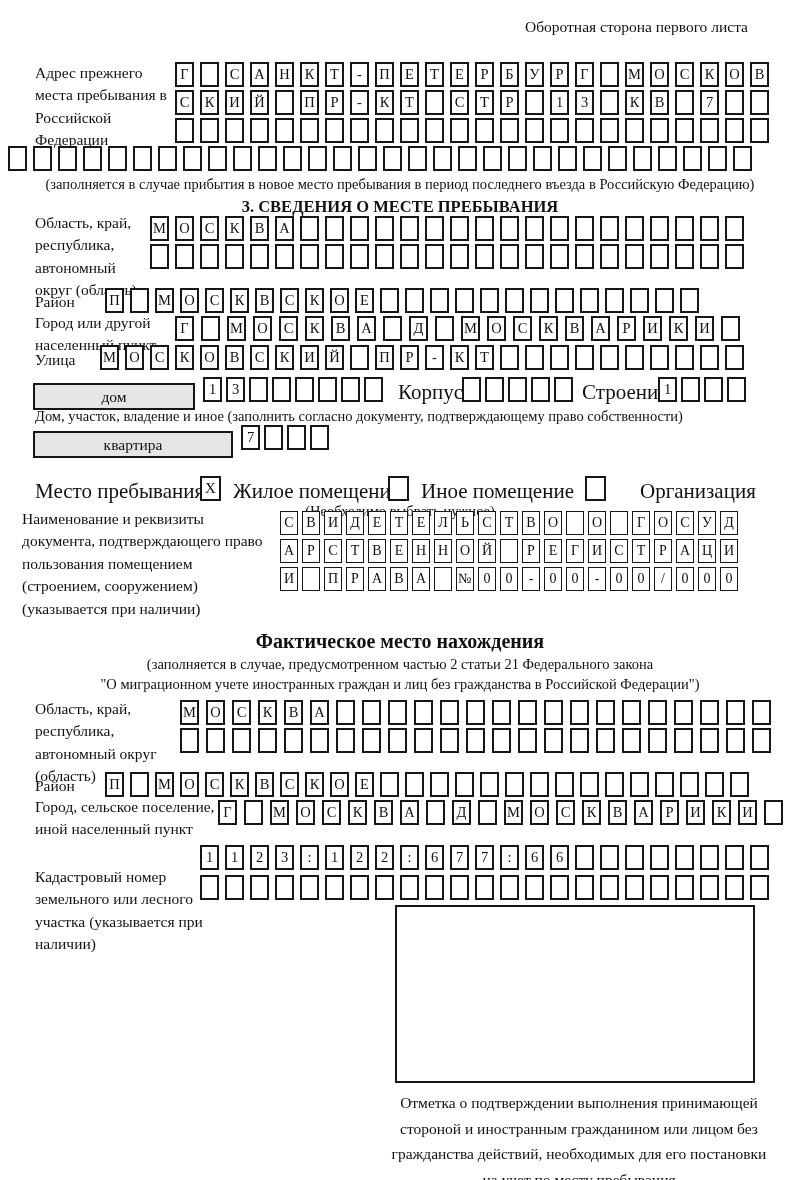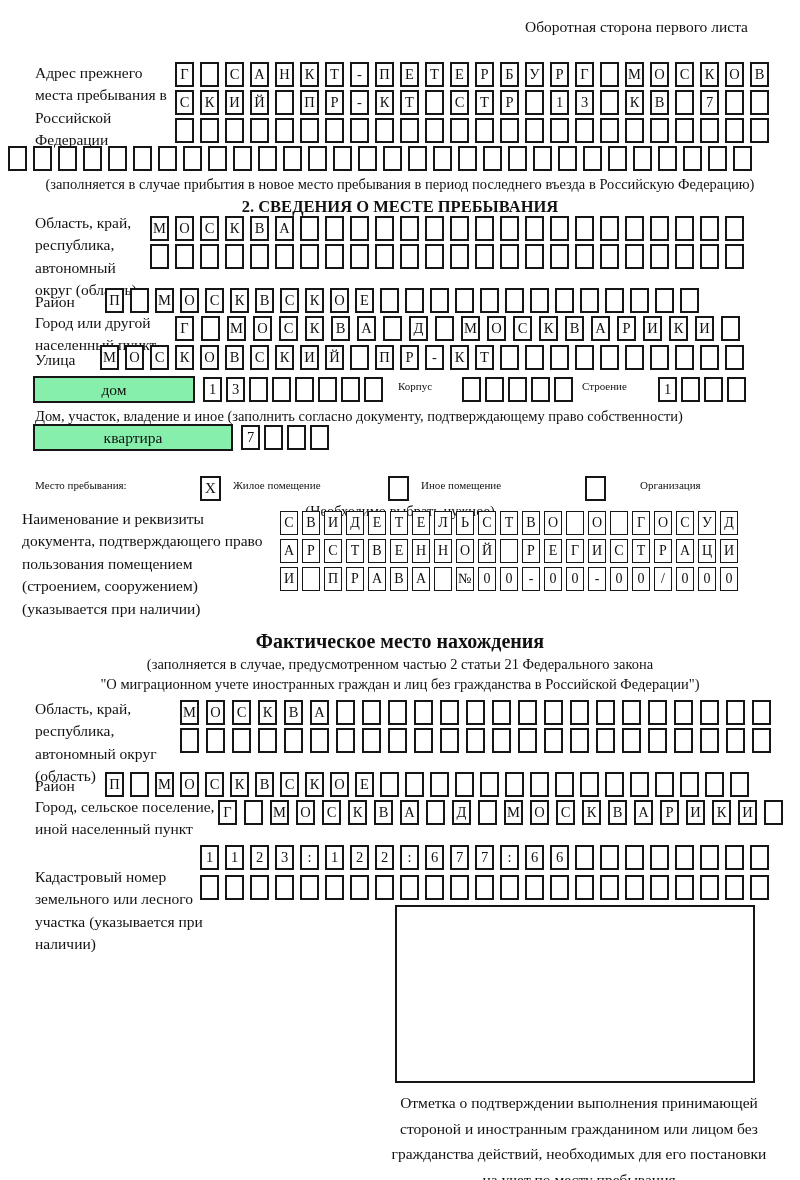--- a/index.html
+++ b/index.html
@@ -24,25 +24,26 @@
     border:2px solid #161616;
     box-sizing:border-box;
     display:inline-flex;align-items:center;justify-content:center;
     font-size:14.5px;line-height:1;background:#fff;
   }
   .boxrow.gap7{gap:7px;}
   .boxrow.small{gap:4px;}
   .boxrow.small .box{width:18px;height:24px;border-width:1.7px;font-size:14px;}
   .boxrow.tight{gap:4px;}
   .fieldbox{
-    border:2px solid #161616;box-sizing:border-box;background:#86efac;
+    border:2px solid #161616;box-sizing:border-box;background:#e5e5e5;
     display:flex;align-items:center;justify-content:center;
     font-size:15.5px;
+    margin-top:7px;
   }
-  .inline-lbl{font-size:11px;white-space:nowrap;}
+  .inline-lbl{font-size:21px;white-space:nowrap;}
   .checkbox{
     width:21px;height:25px;border:2px solid #161616;box-sizing:border-box;
     display:inline-flex;align-items:center;justify-content:center;
     font-size:15px;background:#fff;
   }
   .stamp{border:2px solid #161616;background:#fff;box-sizing:border-box;}
 </style>
 </head>
 <body>
 
@@ -156,21 +157,21 @@
       <span class="box"></span>
       <span class="box"></span>
       <span class="box"></span>
       <span class="box"></span>
       <span class="box"></span>
       <span class="box"></span>
       <span class="box"></span>
     </div>
   <div class="abs cap center" style="top:176px;">(заполняется в случае прибытия в новое место пребывания в период последнего въезда в Российскую Федерацию)</div>
 
-  <div class="abs bold center" style="top:197px;font-size:16.5px;">2. СВЕДЕНИЯ О МЕСТЕ ПРЕБЫВАНИЯ</div>
+  <div class="abs bold center" style="top:197px;font-size:16.5px;">3. СВЕДЕНИЯ О МЕСТЕ ПРЕБЫВАНИЯ</div>
 
   <div class="abs lbl" style="top:212px;left:35px;width:118px;">Область, край, республика, автономный округ (область)</div>
   <div class="abs boxrow" style="top:216px;left:150px;">
       <span class="box">М</span>
       <span class="box">О</span>
       <span class="box">С</span>
       <span class="box">К</span>
       <span class="box">В</span>
       <span class="box">А</span>
       <span class="box"></span>

